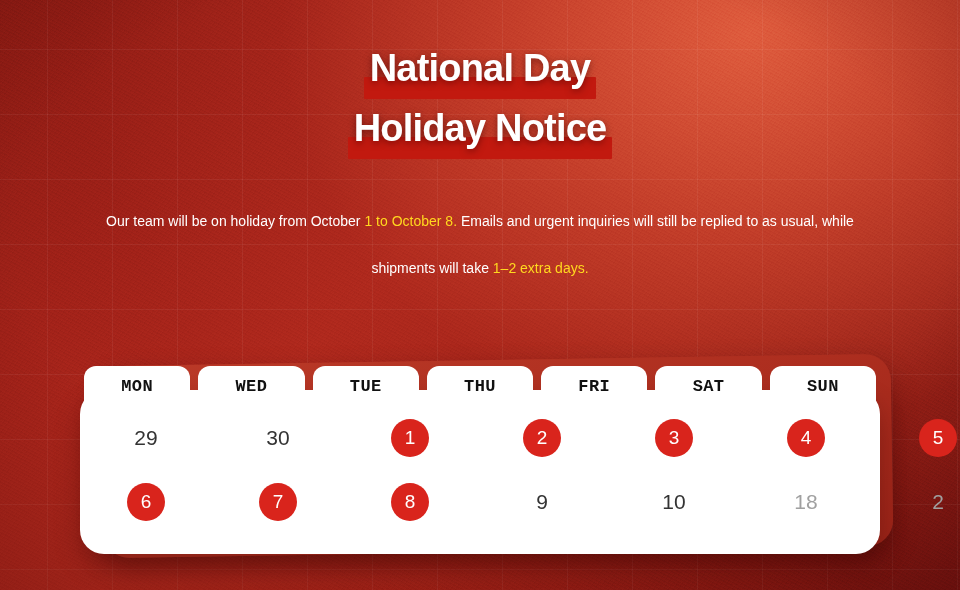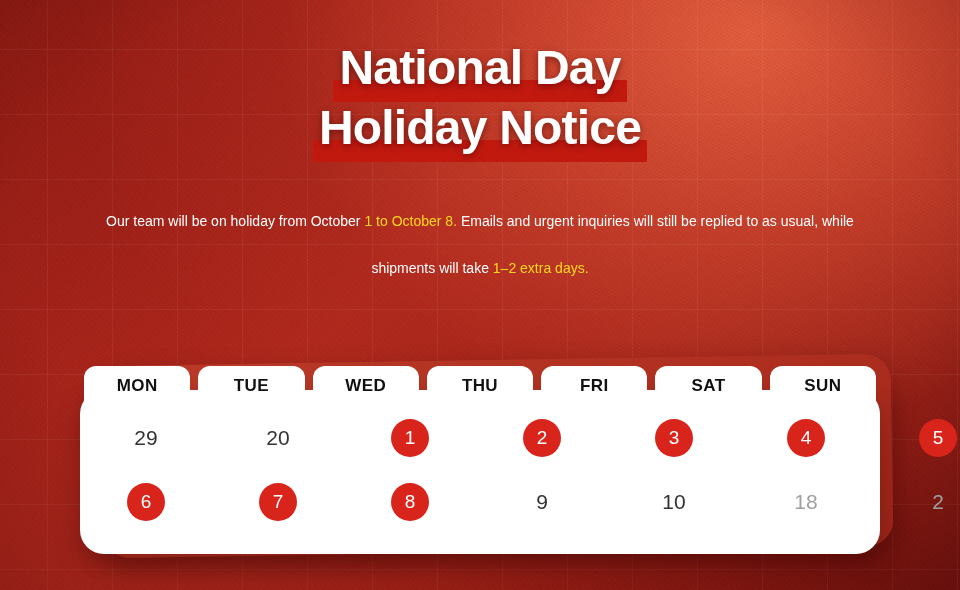--- a/index.html
+++ b/index.html
@@ -93,21 +93,21 @@
     bottom: 7px;
     height: 22px;
     background: #c2190f;
     z-index: 0;
     border-radius: 1px;
   }
   .title-text {
     position: relative;
     z-index: 1;
     color: #ffffff;
-    font-size: 48px;
+    font-size: 38px;
     font-weight: bold;
     letter-spacing: -0.8px;
     text-shadow: 0 2px 7px rgba(60,4,2,0.55);
   }
 
   
   #message {
     position: absolute;
     top: 198px;
     left: 80px;
@@ -156,20 +156,21 @@
 
   
   .tabs {
     position: absolute;
     left: 0;
     top: 0;
     width: 800px;
     height: 40px;
     display: flex;
     z-index: 3;
+    font-family: Liberation Mono, monospace;
   }
   .tab {
     flex: 1 1 0;
     margin: 0 4px;
     height: 40px;
     background: #ffffff;
     border-radius: 12px 12px 0 0;
     display: flex;
     align-items: center;
     justify-content: center;
@@ -243,34 +244,34 @@
   <div id="message">
     <span>Our team will be on holiday from October </span><span class="hl">1 to October 8.</span>
     <span>Emails and urgent inquiries will still be replied to as usual, while shipments will take </span><span class="hl">1–2 extra days.</span>
   </div>
 
   <div id="calendar">
     <div class="card-shadow"></div>
     <div class="card-white"></div>
     <div class="tabs">
         <div class="tab">MON</div>
+        <div class="tab">WED</div>
         <div class="tab">TUE</div>
-        <div class="tab">WED</div>
         <div class="tab">THU</div>
         <div class="tab">FRI</div>
         <div class="tab">SAT</div>
         <div class="tab">SUN</div>
       </div>
     <div class="weeks">
         <div class="week-row">
           <div class="day-cell">
             <div class="day-num">29</div>
           </div>
           <div class="day-cell">
-            <div class="day-num">20</div>
+            <div class="day-num">30</div>
           </div>
           <div class="day-cell">
             <div class="day-num holiday">1</div>
           </div>
           <div class="day-cell">
             <div class="day-num holiday">2</div>
           </div>
           <div class="day-cell">
             <div class="day-num holiday">3</div>
           </div>

